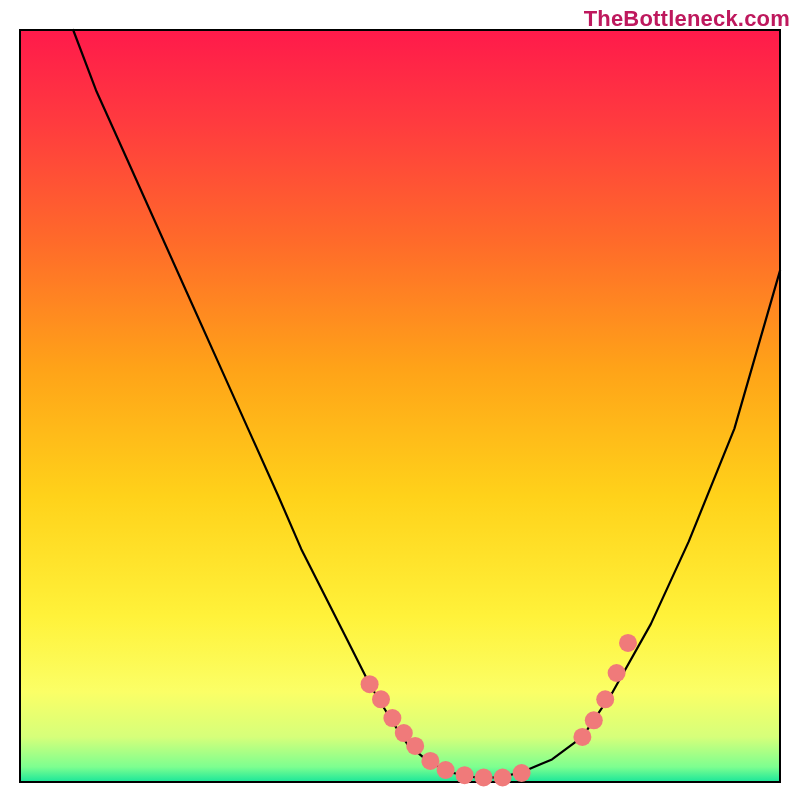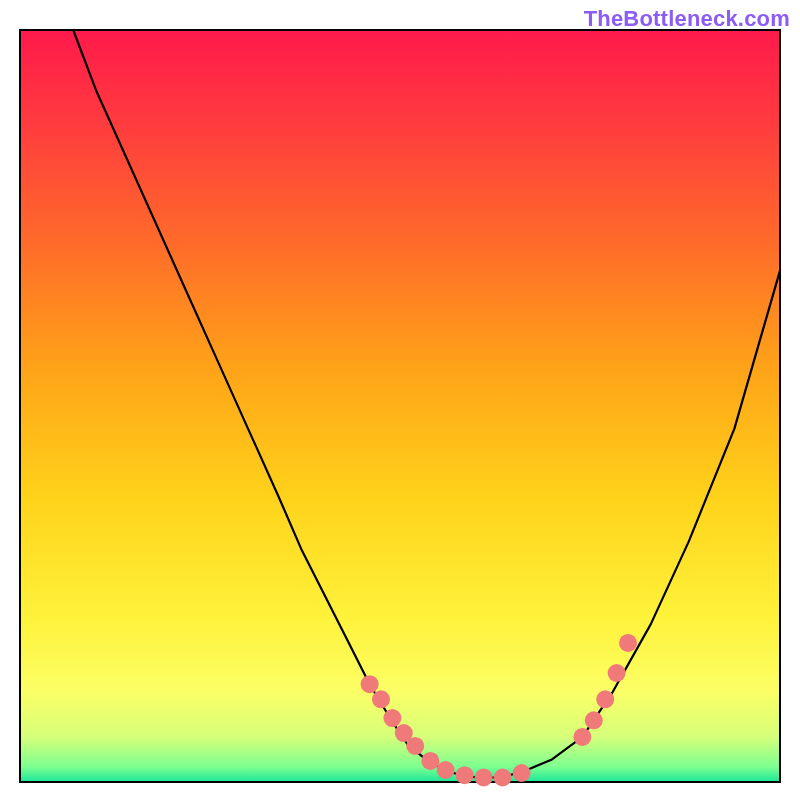--- a/index.html
+++ b/index.html
@@ -14,21 +14,21 @@
     position: relative;
     width: 800px;
     height: 800px;
   }
   .watermark {
     position: absolute;
     top: 6px;
     right: 10px;
     font-size: 22px;
     font-weight: bold;
-    color: #8b5cf6;
+    color: #be185d;
     letter-spacing: 0.2px;
     z-index: 10;
   }
   svg.plot {
     position: absolute;
     left: 0;
     top: 0;
   }
 </style>
 </head>

